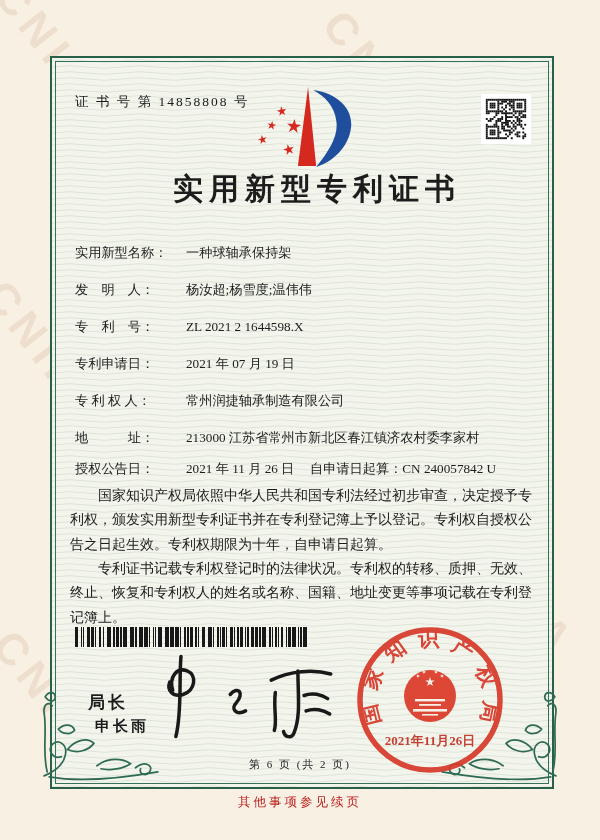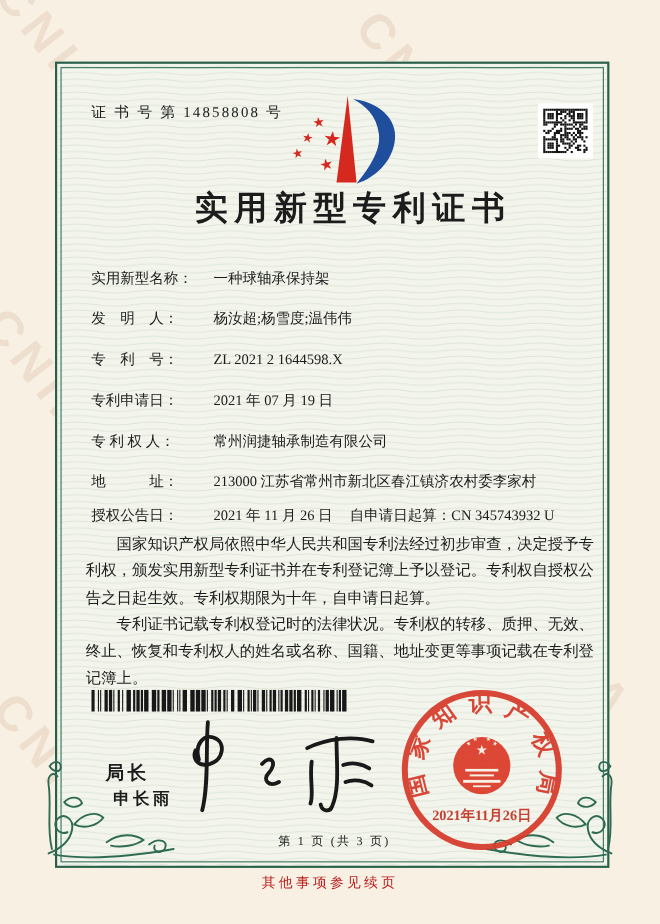--- a/index.html
+++ b/index.html
@@ -5,21 +5,21 @@
   html,body{margin:0;padding:0;}
   .canvas{position:relative;width:600px;height:840px;background:#f8f1e3;overflow:hidden;
           font-family:"Liberation Serif","DejaVu Serif",serif;color:#1c1c1c;}
   .wm{position:absolute;font-family:"Liberation Sans","DejaVu Sans",sans-serif;
       font-weight:bold;font-size:44px;letter-spacing:7px;color:rgba(198,152,122,0.20);
       transform:rotate(52deg);white-space:nowrap;pointer-events:none;}
   .frame{position:absolute;left:50px;top:56px;width:500px;height:729px;
          border:2px solid #28604a;background:#f3f5ed;}
   .frame-inner{position:absolute;inset:3px;border:1px solid #35705a;}
   .waves{position:absolute;inset:0;width:100%;height:100%;}
-  .content{position:absolute;inset:0;margin-left:8px;}
+  .content{position:absolute;inset:0;}
   .cert-no{position:absolute;left:75px;top:93px;font-size:13.5px;letter-spacing:2px;}
   .logo{position:absolute;left:252px;top:84px;}
   .qr{position:absolute;left:481px;top:94px;background:#fff;padding:1px;line-height:0;}
   .title{position:absolute;left:17px;top:169px;width:100%;text-align:center;
          font-size:30px;font-weight:bold;letter-spacing:6px;font-family:Liberation Serif, serif;}
   .field{position:absolute;left:75px;font-size:13.2px;white-space:nowrap;}
   .field .lab{display:inline-block;min-width:111px;}
   .field .val{display:inline-block;}
   .auth2{position:absolute;left:310px;font-size:13.2px;white-space:nowrap;}
   .paras{position:absolute;left:70px;top:484px;width:462px;font-size:14px;
@@ -364,21 +364,21 @@
     <div class="field" style="top:392px">
       <span class="lab">专 利 权 人：</span><span class="val">常州润捷轴承制造有限公司</span>
     </div>
     <div class="field" style="top:429px">
       <span class="lab">地　　　址：</span><span class="val">213000 江苏省常州市新北区春江镇济农村委李家村</span>
     </div>
     <div class="field" style="top:460px">
       <span class="lab">授权公告日：</span><span class="val">2021 年 11 月 26 日</span>
     </div>
     <div class="auth2" style="top:460px">
-      <span class="lab">自申请日起算：</span><span class="val">CN 345743932 U</span>
+      <span class="lab">自申请日起算：</span><span class="val">CN 240057842 U</span>
     </div>
 
     <div class="paras">
       <p>国家知识产权局依照中华人民共和国专利法经过初步审查，决定授予专利权，颁发实用新型专利证书并在专利登记簿上予以登记。专利权自授权公告之日起生效。专利权期限为十年，自申请日起算。</p>
       <p>专利证书记载专利权登记时的法律状况。专利权的转移、质押、无效、终止、恢复和专利权人的姓名或名称、国籍、地址变更等事项记载在专利登记簿上。</p>
     </div>
 
     <div class="barcode">
       <svg id="bc-svg" width="238" height="20" viewBox="0 0 238 20">
           <rect x="0" y="0" width="3" height="20" fill="#181818"></rect>
@@ -476,17 +476,17 @@
           <use href="#st" transform="translate(90,54) scale(2.2) rotate(20)"></use>
           <rect x="63" y="77" width="30" height="2.4"></rect>
           <rect x="67" y="82" width="22" height="1.8"></rect>
           <rect x="61" y="87" width="34" height="2.6"></rect>
           <rect x="70" y="92" width="16" height="1.6"></rect>
         </g>
       </g>
       <text x="78" y="123" text-anchor="middle" font-size="13" font-weight="bold" fill="#c23325" font-family="Liberation Serif, DejaVu Serif, serif">2021年11月26日</text>
     </svg>
 
-    <div class="page-footer">第 1 页 (共 3 页)</div>
+    <div class="page-footer">第 6 页 (共 2 页)</div>
   </div>
 
   <div class="cont-note">其他事项参见续页</div>
 </div>
 
 </body></html>

